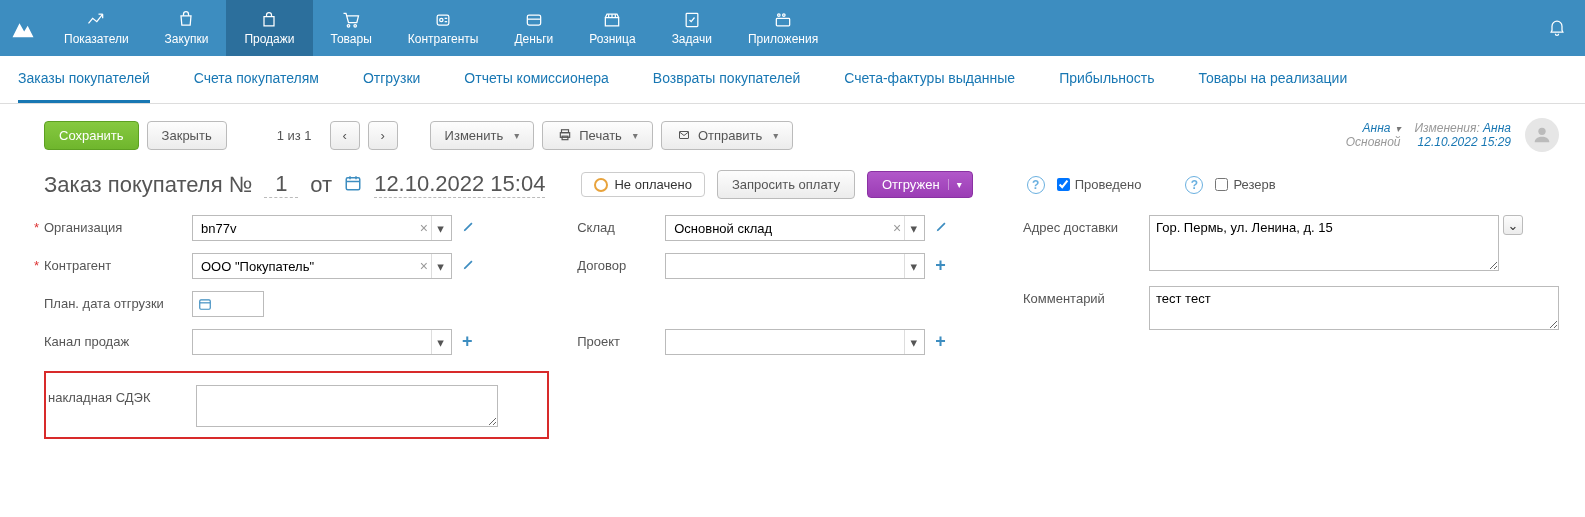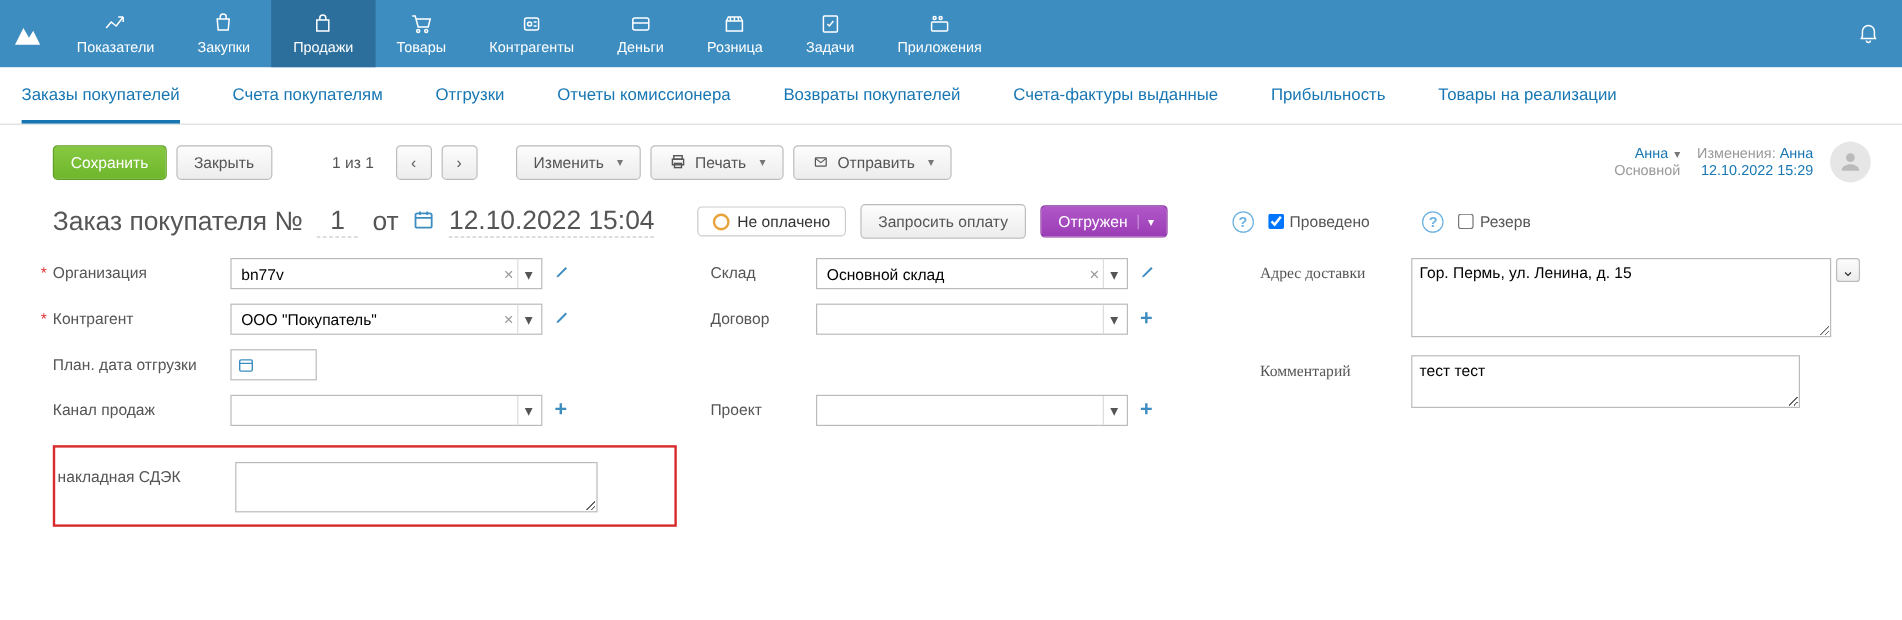--- a/index.html
+++ b/index.html
@@ -14,21 +14,21 @@
 .bell { color: #fff; padding: 0 18px; cursor: pointer; }
 .sub-nav { border-bottom: 1px solid #ddd; padding: 0 18px; display:flex; gap: 44px; }
 .sub-tab { color: #1877b3; padding: 14px 0; cursor: pointer; font-size: 14px; }
 .sub-tab.active { color: #1877b3; border-bottom: 3px solid #1877b3; }
 .toolbar { padding: 14px 26px 10px 44px; display:flex; align-items:center; gap: 8px; }
 .btn { border: 1px solid #bbb; background: linear-gradient(#fdfdfd,#ececec); color:#555; padding: 6px 14px; border-radius: 4px; cursor: pointer; font-size: 13px; display:inline-flex; align-items:center; gap:6px;}
 .btn-green { background: linear-gradient(#86c940,#6fb62d); color:#fff; border-color:#5da022; }
 .btn-sm { padding: 5px 10px; }
 .page-count { color:#555; padding: 0 10px; }
 .caret-down::after { content:"▾"; margin-left:5px; font-size:10px; color:#777;}
-.user-block { display:flex; align-items:center; gap: 14px; font-size:12px; }
+.user-block { display:flex; align-items:center; gap: 14px; font-size:12px;font-style:italic; }
 .user-block .name { color:#1877b3; text-align:right;}
 .user-block .sub { color:#999; }
 .avatar { width:34px; height:34px; border-radius:50%; background:#e6e6e6; display:flex; align-items:center; justify-content:center;}
 .avatar svg{width:22px;height:22px;fill:#bbb;}
 .title-row { padding: 8px 26px 12px 44px; display:flex; align-items:center; gap:12px; }
 .doc-title { font-size: 22px; color:#555; font-weight: normal;}
 .doc-num-input { width: 34px; border:none; border-bottom:1px dashed #bbb; font-size:22px; text-align:center; color:#555;}
 .date-icon { width:18px; height:18px;}
 .status-btn { border:1px solid #ccc; padding:4px 12px; border-radius:4px; display:inline-flex; align-items:center; gap:6px; cursor:pointer; background:#fff;}
 .status-btn .circle { width:14px; height:14px; border:2px solid #e8a33c; border-radius:50%;}
@@ -46,25 +46,25 @@
 .combo .x { color:#999; font-size:14px; padding:0 3px; cursor:pointer;}
 .combo .dd { width:18px; text-align:center; color:#555; cursor:pointer; border-left:1px solid #ddd; height:100%; display:flex; align-items:center; justify-content:center;}
 .edit-pencil { color:#3d8dc0; cursor:pointer; padding:4px;}
 .plus-icon { color:#3d8dc0; font-size:18px; font-weight:bold; cursor:pointer; padding:2px 4px;}
 .balance { color:#555; padding-left:0px; font-size:13px;}
 .date-input { border:1px solid #bbb; height:26px; width:72px; display:flex; align-items:center; padding:0 5px;}
 .textarea { border:1px solid #bbb; resize:both; padding:4px 6px; font-size:13px; font-family:inherit;}
 .highlight-box { border:2px solid #d82a2a; padding:12px 10px 10px 2px; margin-top:4px; display:flex; align-items:flex-start; gap:6px;}
 .highlight-box .field-label{ width: 142px;}
 .col2 .field-label { width: 82px;}
-.col3 .field-label { width: 120px; font-family: Liberation Serif, serif;}
-.addr-box { width:350px; height:66px;}
+.col3 .field-label { width: 120px;}
+.addr-box { width:350px; height:56px;}
 .addr-wrap{position:relative;}
 .addr-dd { position:absolute; right:-24px; top:0; width:20px; height:20px; border:1px solid #bbb; background:linear-gradient(#fdfdfd,#ececec); border-radius:3px; display:flex; align-items:center; justify-content:center; cursor:pointer;}
-.comment-box { width:324px; height:44px;}
+.comment-box { width:410px; height:44px;}
 .toolbar-right{margin-left:auto;}
 .nav-arrow-btn{width:30px; padding:6px 0; justify-content:center;}
 .pencil-svg{width:14px;height:14px;fill:#3d8dc0;}
 </style>
 </head>
 <body>
 
 <div class="top-nav">
   <div class="logo">
     <svg viewBox="0 0 24 24">

